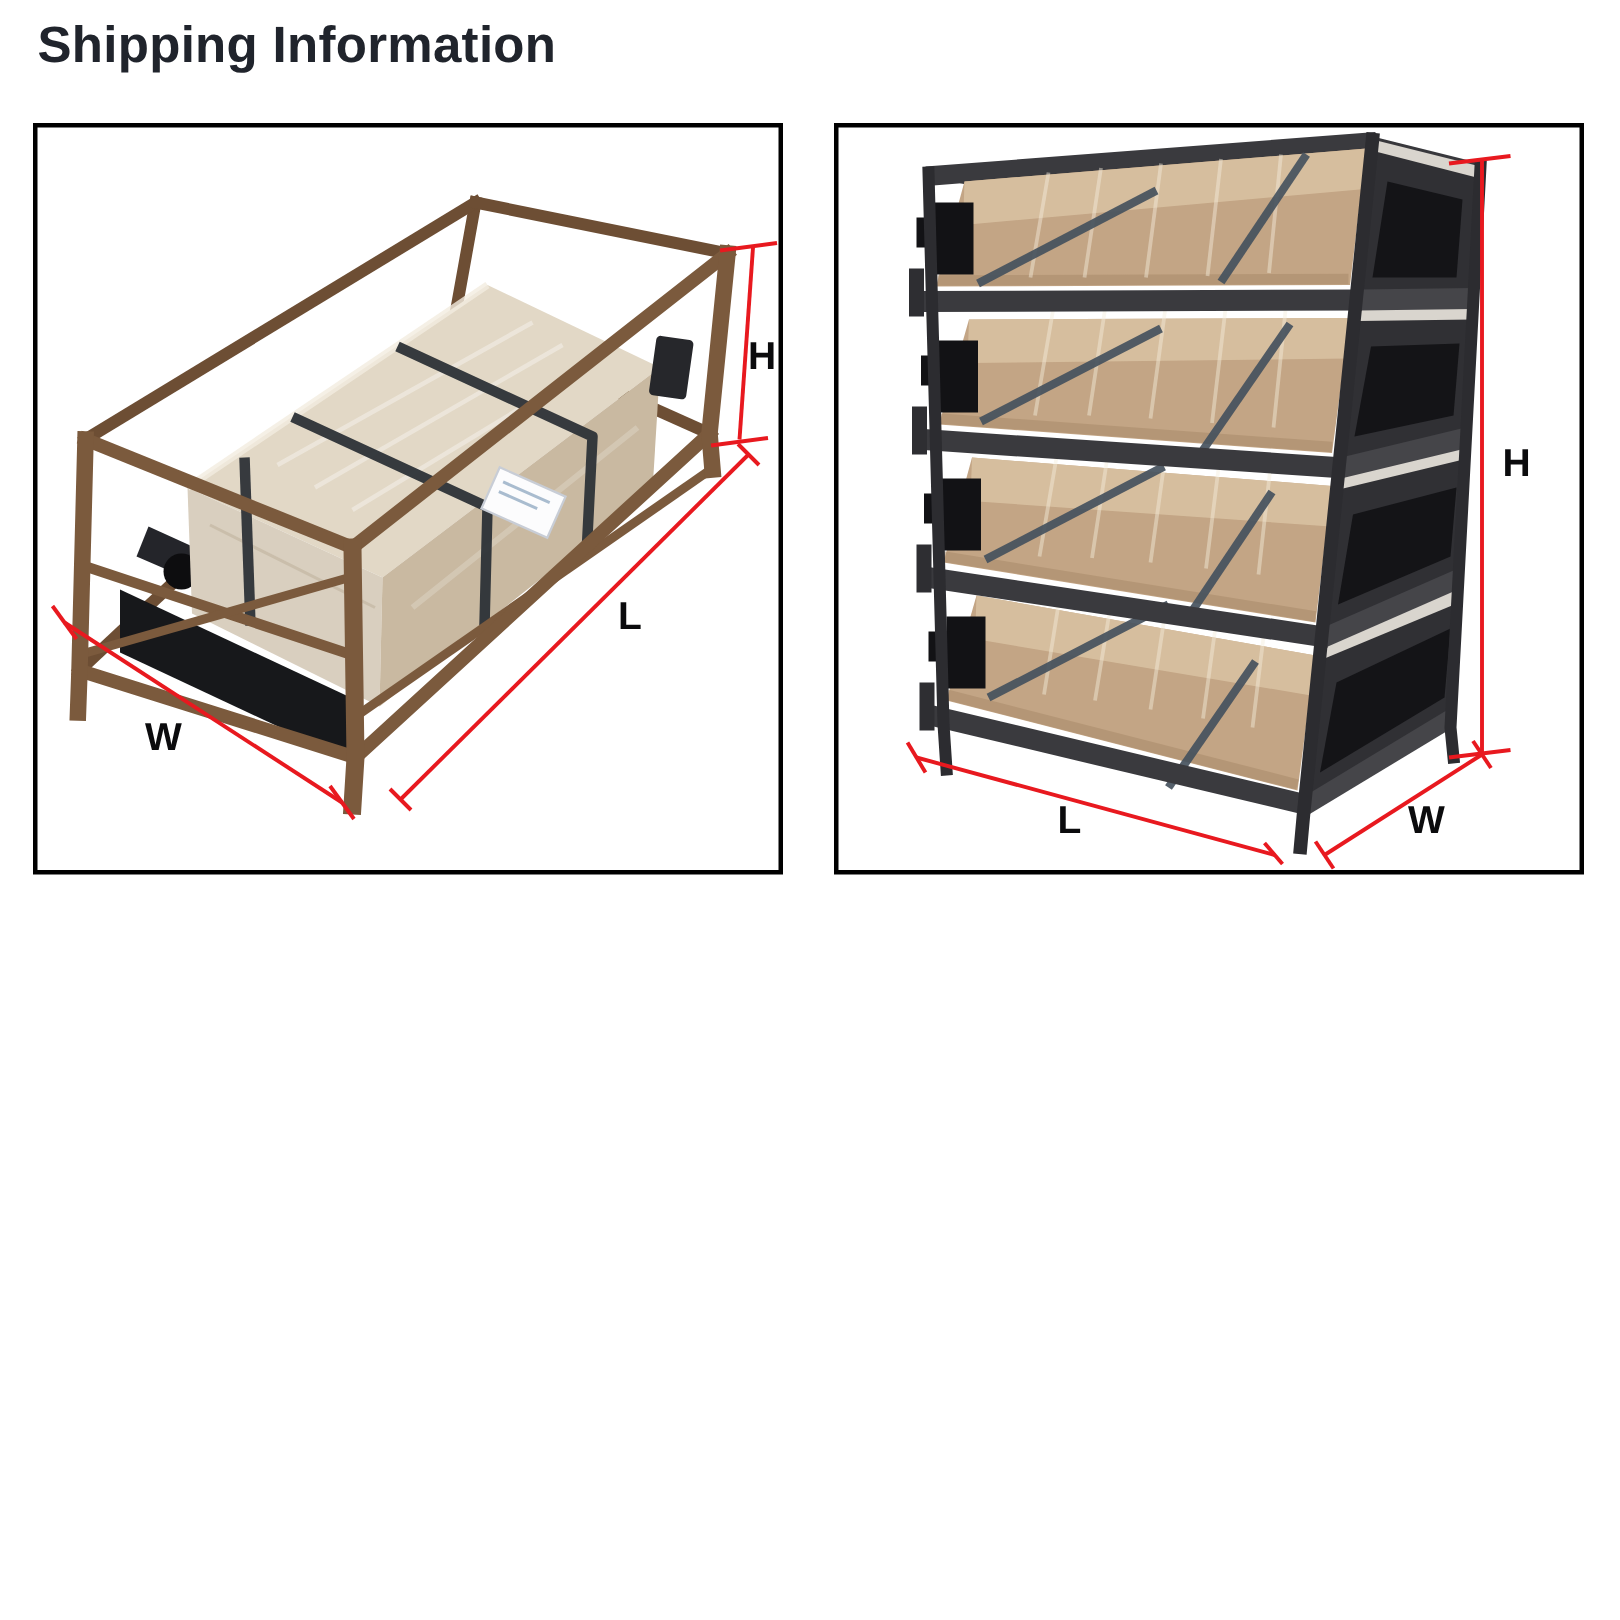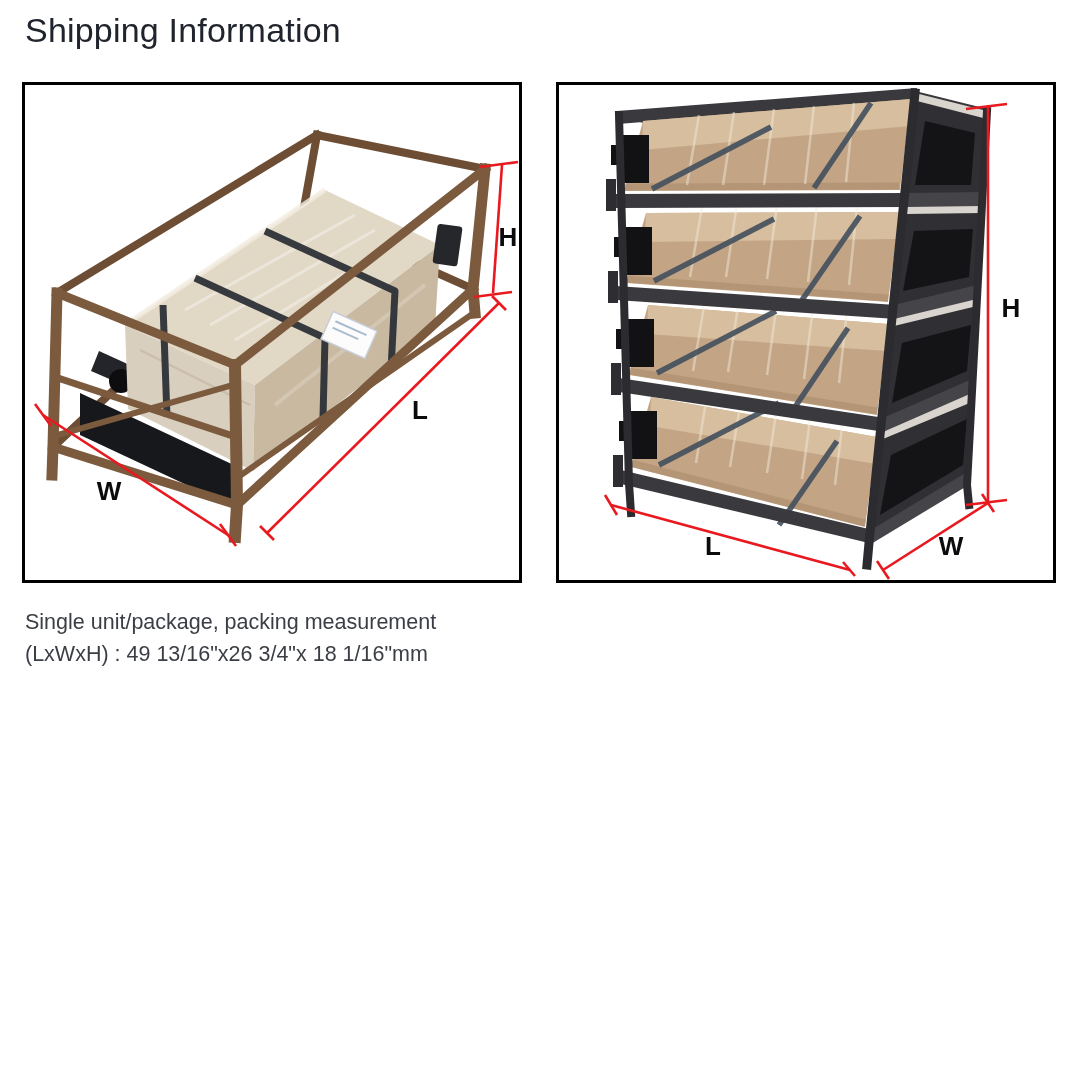--- a/index.html
+++ b/index.html
@@ -2,21 +2,21 @@
 <html><head>
 <meta charset="utf-8">
 <style>
   html,body{margin:0;padding:0;background:#ffffff;}
   body{
     width:1080px;height:1080px;overflow:hidden;position:relative;
     font-family:"Liberation Sans", sans-serif;
   }
   .page-title{
     margin:10px 0 0 25px;
-    font-size:34px;line-height:40px;font-weight:400;
+    font-size:34px;line-height:40px;font-weight:700;
     color:#20242c;letter-spacing:.2px;
   }
   .figures-row{
     display:flex;gap:34px;margin:32px 0 0 22px;
   }
   .figure{width:500px;}
   .figure-image{
     width:494px;height:495px;border:3px solid #000000;background:#ffffff;
     position:relative;overflow:hidden;
   }
@@ -105,21 +105,20 @@
             <path d="M235 441 L249 455"></path>
           <path d="M477 80 L468 208"></path>
           <path d="M455 82 L493 77"></path>
             <path d="M449 212 L487 207"></path>
         </g>
         <text class="dim" x="84" y="415">W</text>
         <text class="dim" x="395" y="334">L</text>
         <text class="dim" x="483" y="161">H</text>
       </svg>
     </div>
-    <p class="figure-caption left">Single unit/package, packing measurement (LxWxH) : 49 13/16"x26 3/4"x 18 1/16"mm</p>
   </div>
 
   <div class="figure">
     <div class="figure-image">
       <svg viewBox="0 0 494 495">
 
         <g>
           <polygon points="60,30 356,8 428,26 140,49" fill="#eceae5" stroke="#38383c" stroke-width="4"></polygon>
           <polygon points="250,20 340,10 414,25 322,38" fill="#1a1a1d"></polygon>
           <polygon points="58,26 358,3 357,15 59,39" fill="#3a3a3e"></polygon>

